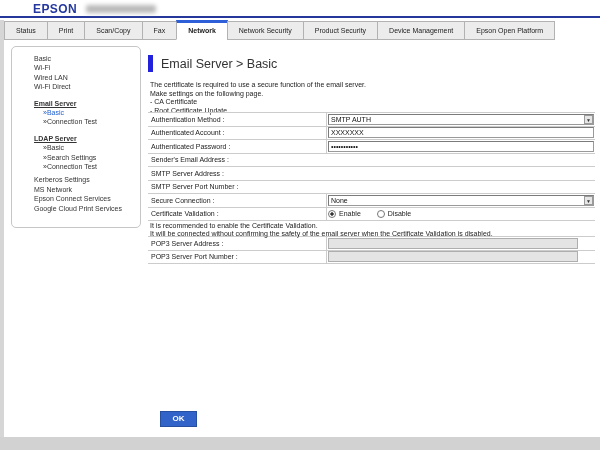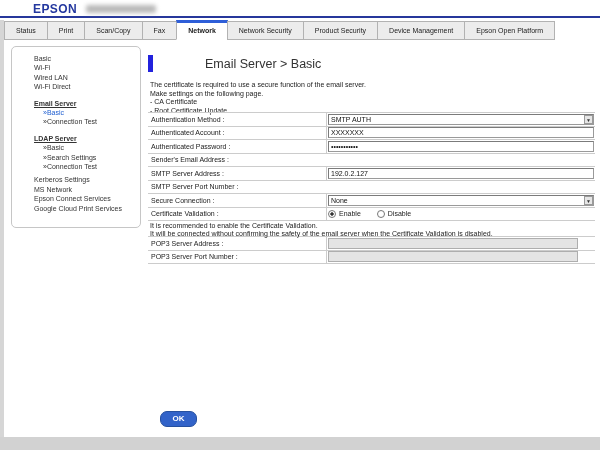--- a/index.html
+++ b/index.html
@@ -28,21 +28,21 @@
 
   
   .sidebar{position:absolute;left:11px;top:46px;width:130px;height:182px;border:1px solid #c6c6c6;border-radius:5px;background:#fff;box-sizing:border-box;padding-top:7px;}
   .side-item{font-size:7px;color:#333;padding-left:22px;line-height:9.4px;white-space:nowrap;cursor:pointer;}
   .side-item.group{font-weight:bold;text-decoration:underline;margin-top:7px;}
   .side-item.sub{padding-left:31px;}
   .side-item.gap{margin-top:4px;}
   .side-item.selected{color:var(--link);}
 
   
-  .title-wrap{position:absolute;left:148px;top:55px;display:flex;align-items:center;gap:44px;}
+  .title-wrap{position:absolute;left:148px;top:55px;display:flex;align-items:center;}
   .title-bar{width:5px;height:17px;background:var(--titlebar);margin-right:8px;}
   .page-title{font-size:12.5px;color:#333;}
   .desc{position:absolute;left:150px;top:81px;font-size:7px;color:#222;line-height:8.6px;}
 
   
   .form{position:absolute;left:148px;top:112px;width:447px;border-bottom:1px solid #ccc;box-sizing:border-box;}
   .frow{display:flex;border-top:1px solid #ccc;height:13.5px;box-sizing:border-box;align-items:center;}
   .flabel{width:178px;font-size:7px;color:#222;padding-left:3px;box-sizing:border-box;white-space:nowrap;}
   .ffield{flex:1;height:100%;border-left:1px solid #ccc;display:flex;align-items:center;padding:5px 1px;box-sizing:border-box;}
   .tinput{box-sizing:border-box;width:100%;height:11px;font-size:7px;font-family:inherit;
@@ -52,21 +52,21 @@
   .selectbox{box-sizing:border-box;width:100%;height:11px;border:1px solid #9a9a9a;border-top-color:#7b7b7b;border-left-color:#7b7b7b;
              background:#fff;display:flex;align-items:center;justify-content:space-between;padding-left:2px;font-size:7px;color:#111;cursor:pointer;}
   .selarrow{width:9px;height:9px;background:#e6e6e6;border:1px solid #9a9a9a;font-size:5px;line-height:8px;text-align:center;color:#333;box-sizing:border-box;flex:0 0 9px;}
   .radio-group{display:flex;align-items:center;font-size:7px;color:#222;}
   .radio{width:6px;height:6px;border-radius:50%;border:1px solid #777;background:#fff;display:inline-block;margin-right:3px;box-sizing:content-box;cursor:pointer;}
   .radio.checked{background:radial-gradient(circle,#333 0 35%,#fff 42%);}
   .radio-label{margin-right:16px;cursor:pointer;}
   .note{border-top:1px solid #ccc;font-size:7px;line-height:7.9px;padding:1px 0 1px 2px;color:#222;height:16px;box-sizing:border-box;}
 
   .ok-btn{position:absolute;left:160px;top:411px;width:37px;height:16px;background:var(--ok);
-          border:1px solid #26509f;border-radius:7px;color:#fff;font-size:8px;font-weight:bold;
+          border:1px solid #26509f;border-radius:0;color:#fff;font-size:8px;font-weight:bold;
           text-align:center;line-height:14px;box-sizing:border-box;cursor:pointer;}
 </style>
 </head>
 <body>
 
 <div class="header">
   <span class="logo">EPSON</span>
   <span class="model-blur"></span>
 </div>
 
@@ -140,23 +140,20 @@
       <input class="tinput" type="text" value="•••••••••••" style="">
     </div>
   </div>
 
   <div class="frow">
     <div class="flabel">Sender's Email Address :</div>
   </div>
 
   <div class="frow">
     <div class="flabel">SMTP Server Address :</div>
-    <div class="ffield">
-      <input class="tinput" type="text" value="192.0.2.127" style="">
-    </div>
   </div>
 
   <div class="frow">
     <div class="flabel">SMTP Server Port Number :</div>
   </div>
 
   <div class="frow">
     <div class="flabel">Secure Connection :</div>
     <div class="ffield">
       <div class="selectbox">

